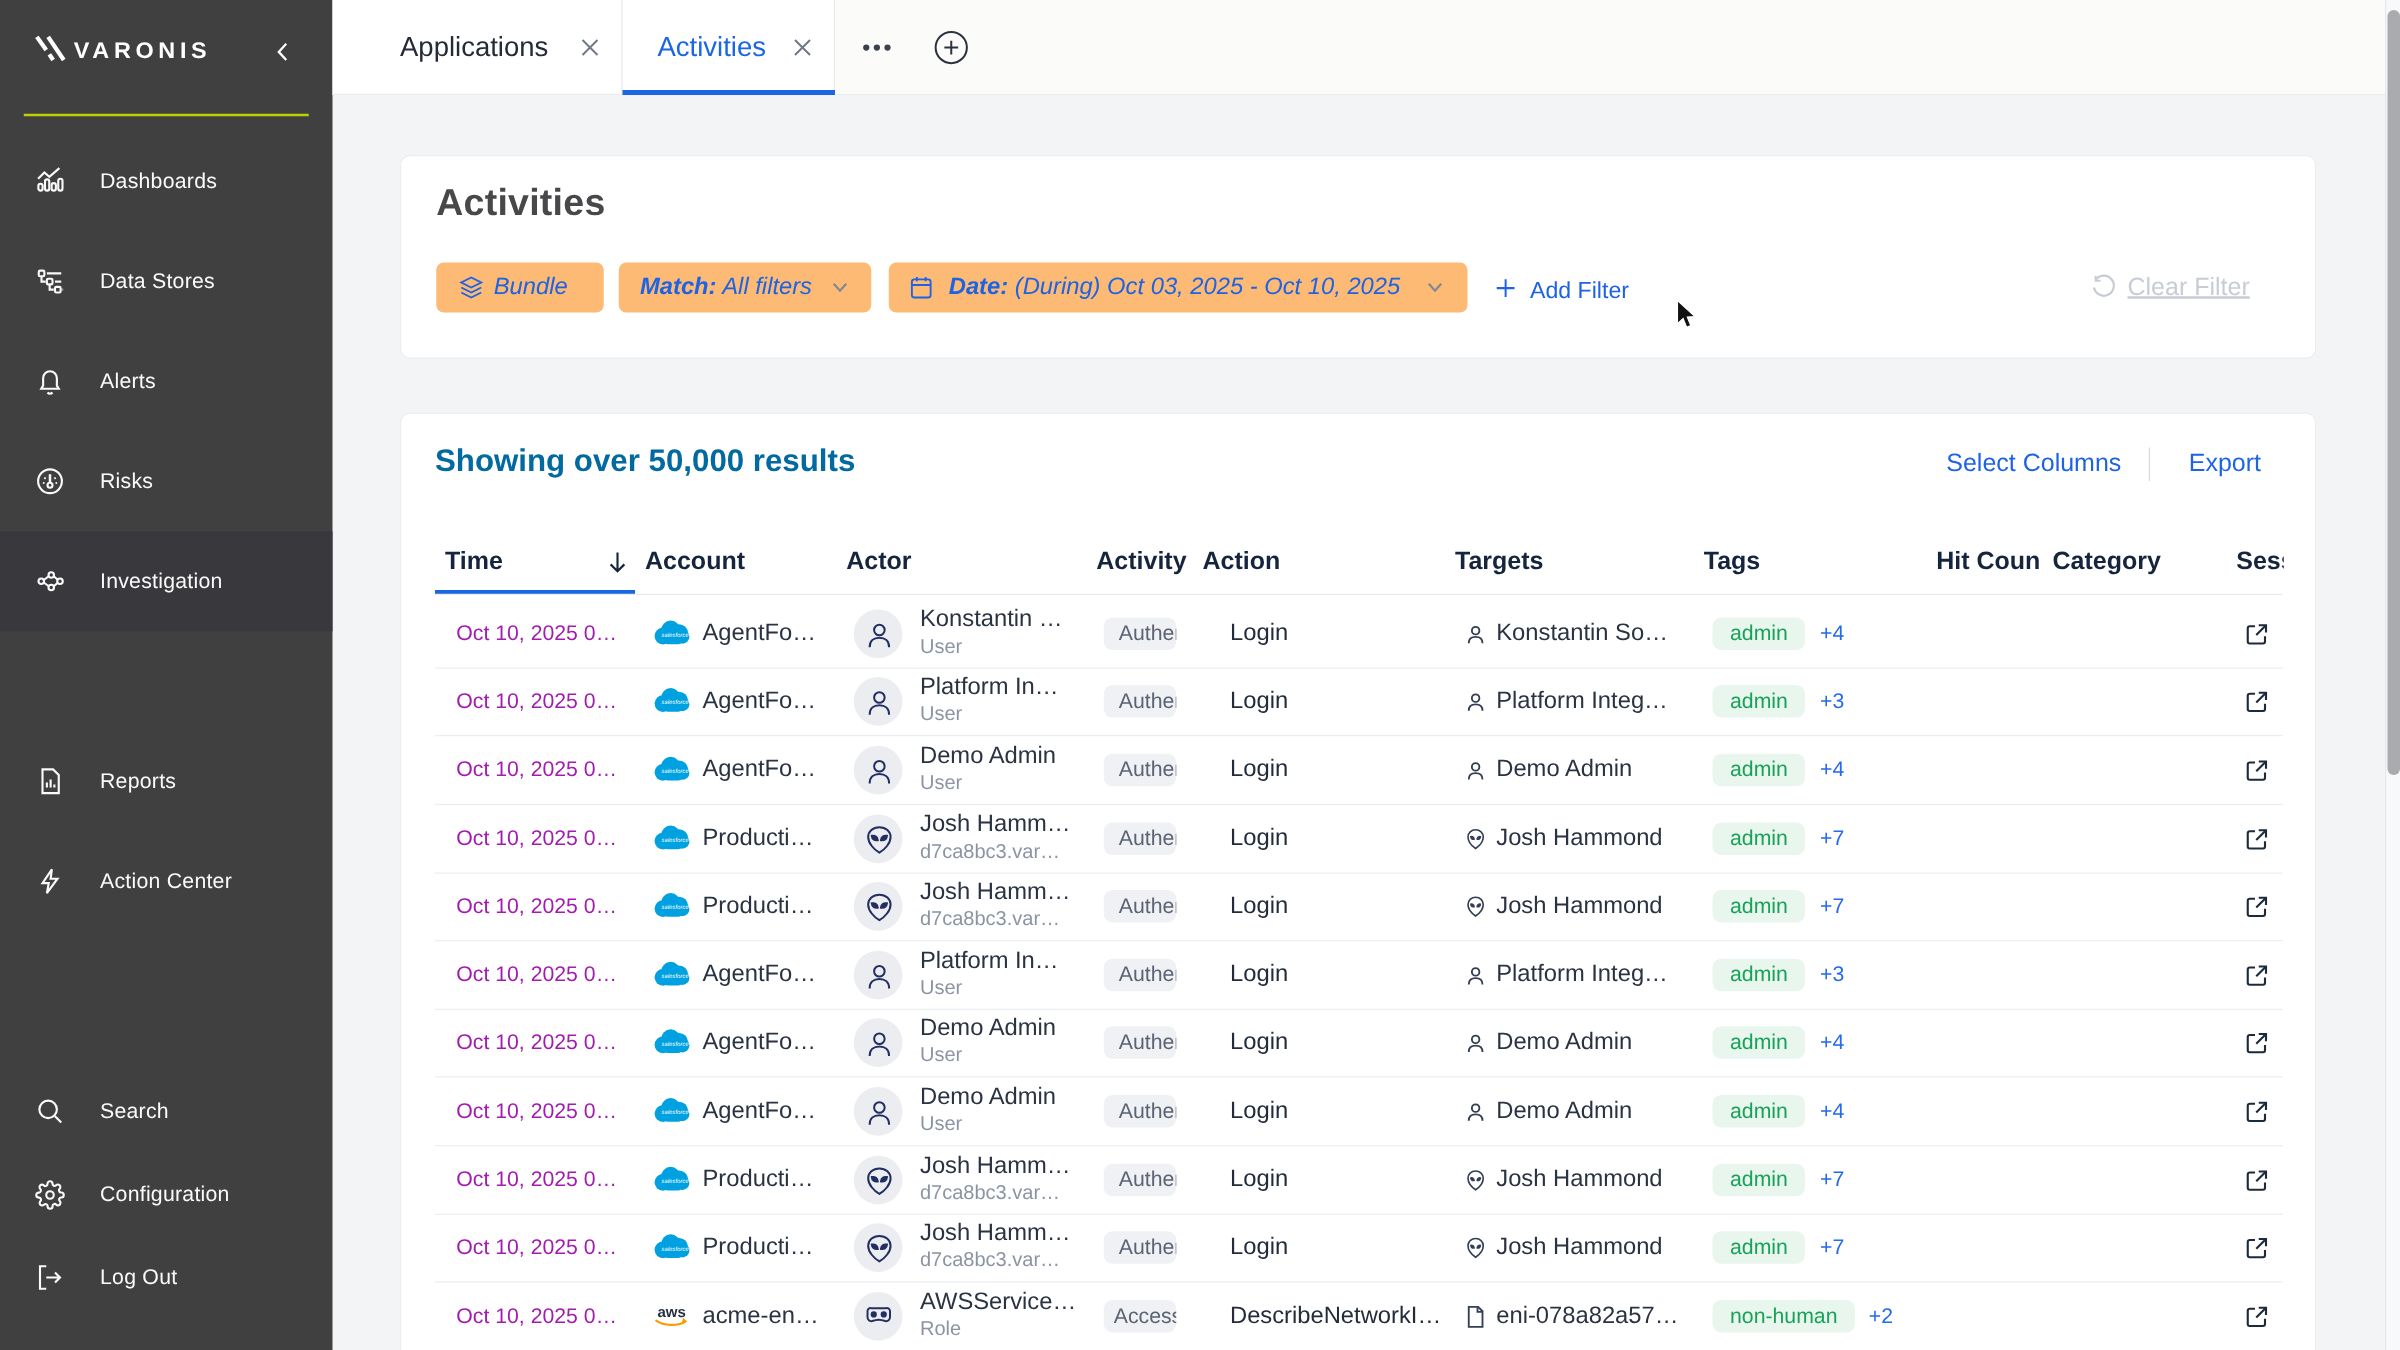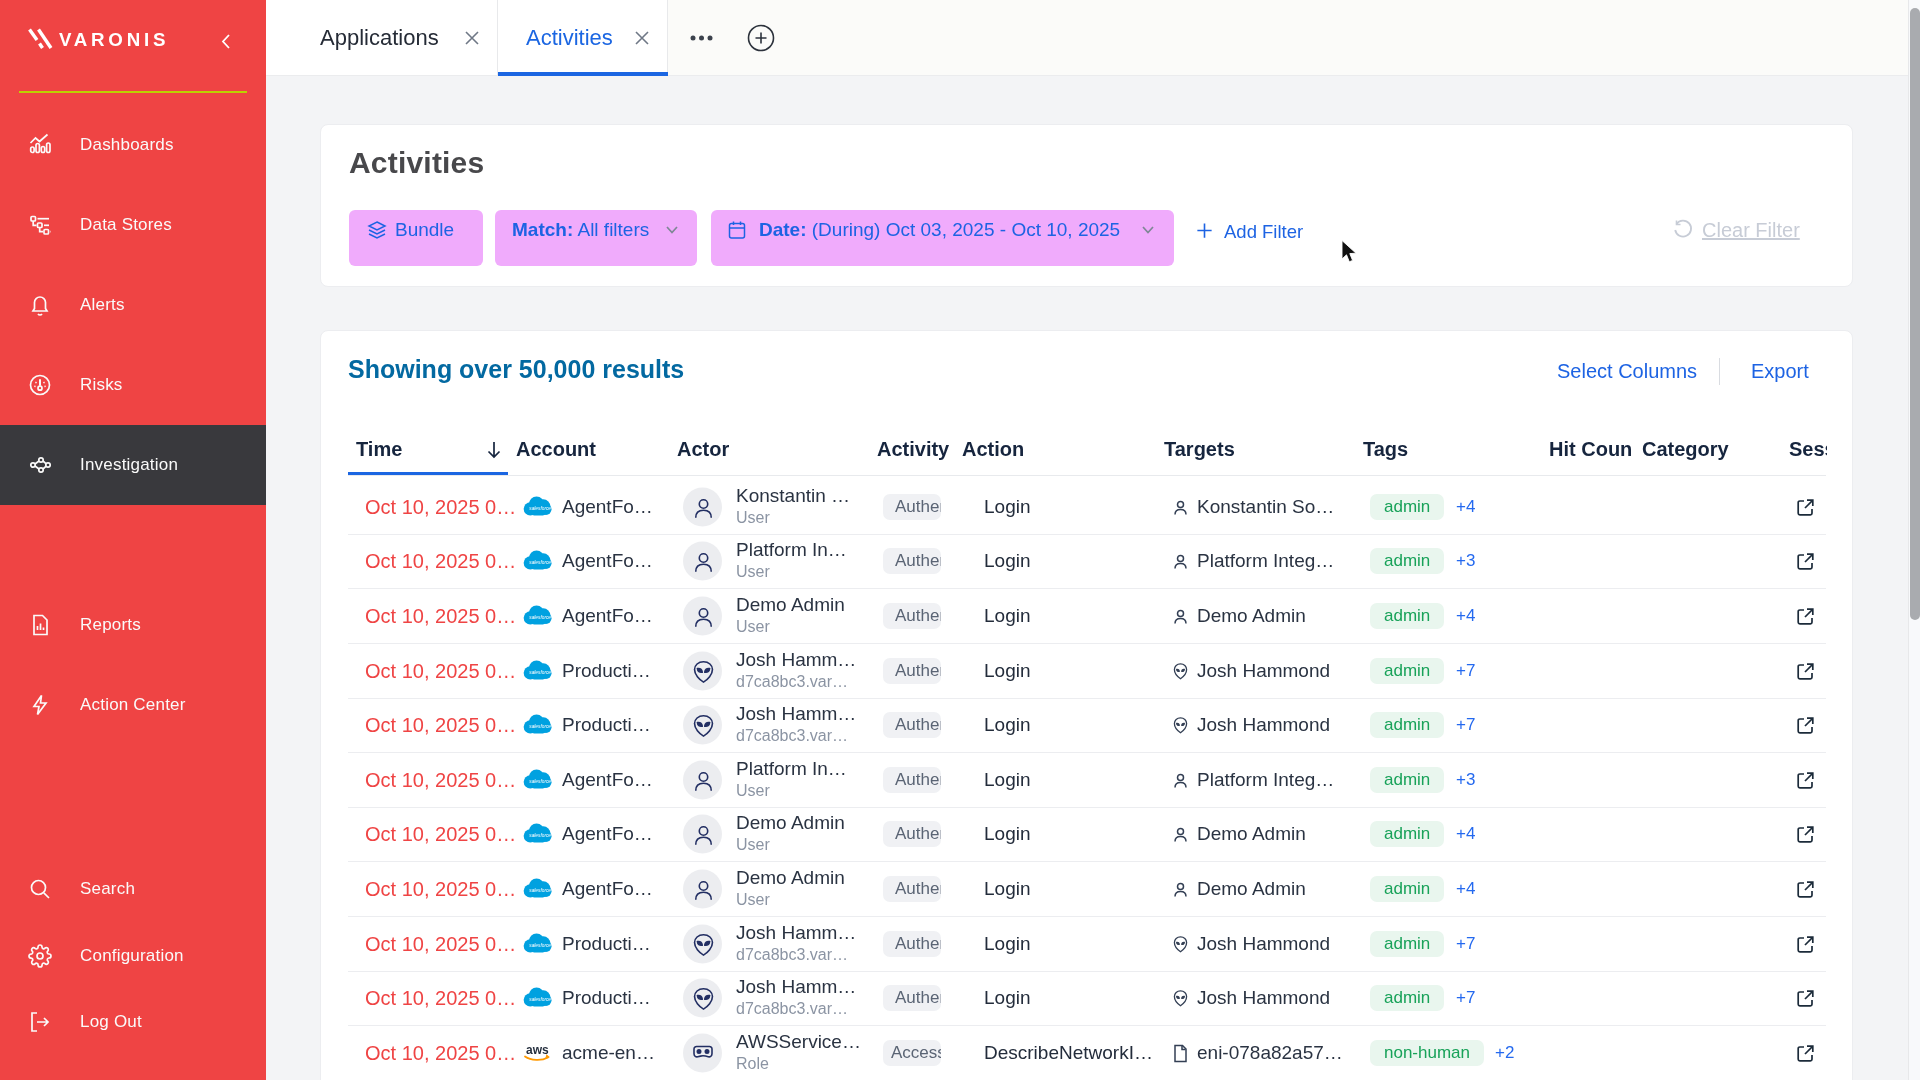--- a/index.html
+++ b/index.html
@@ -1,50 +1,50 @@
 <!DOCTYPE html>
 <html><head>
 <meta charset="utf-8">
 <style>
 * { margin:0; padding:0; box-sizing:border-box; }
 html,body { width:1920px; height:1080px; overflow:hidden; }
 body { font-family:"Liberation Sans", sans-serif; background:#f3f4f6; position:relative; }
 .abs { position:absolute; }
 
 
-#sidebar { position:absolute; left:0; top:0; width:266px; height:1080px; background:#ef4444; }
+#sidebar { position:absolute; left:0; top:0; width:266px; height:1080px; background:#404040; }
 #limeline { position:absolute; left:19px; top:91px; width:228px; height:2px; background:#bdd001; }
 .navitem { position:absolute; left:0; width:266px; height:56px; color:#fafafa; }
 .navitem .ic { position:absolute; left:28px; top:50%; transform:translateY(-50%); width:24px; height:24px; }
 .navitem .lb { position:absolute; left:80px; top:50%; transform:translateY(-50%); font-size:17px; letter-spacing:0.2px; white-space:nowrap; }
 #selband { position:absolute; left:0; top:425px; width:266px; height:80px; background:#39393d; }
 
 
 #tabbar { position:absolute; left:266px; top:0; width:1654px; height:76px; background:#ffffff; border-bottom:1px solid #ebecee; }
 #tabbar .rightpart { position:absolute; left:402px; top:0; width:1252px; height:75px; background:#fbfbf9; }
 .vline { position:absolute; top:0; width:1px; height:75px; background:#e8e9eb; }
 .tabtxt { position:absolute; top:0; height:75px; line-height:75px; font-size:22px; white-space:nowrap; }
 .tabx { position:absolute; top:28px; width:20px; height:20px; }
 #actunderline { position:absolute; left:232px; top:72px; width:170px; height:4px; background:#1b66e2; }
 
 
 .card { position:absolute; background:#ffffff; border:1px solid #ecedf0; border-radius:8px; }
 #card1 { left:320px; top:124px; width:1533px; height:163px; }
 #card2 { left:320px; top:330px; width:1533px; height:790px; }
 
 #card1 h1 { position:absolute; left:28px; top:21px; font-size:30px; font-weight:600; color:#48484b; letter-spacing:0.2px; }
-.chip { position:absolute; top:85px; height:56px; background:#f0abfc; border-radius:6px; color:#1d63e3; font-size:19px; line-height:40px; white-space:nowrap; }
+.chip { position:absolute; top:85px; height:40px; background:#fdba74; border-radius:6px; color:#1d63e3; font-size:19px; line-height:40px; white-space:nowrap;font-style:italic; }
 .bluebtn { position:absolute; color:#1d63e3; font-size:20px; white-space:nowrap; }
 
 
 .hlabel { position:absolute; top:107px; font-size:20px; font-weight:700; color:#16253e; white-space:nowrap; }
 #hline { position:absolute; left:27px; top:144px; width:1478px; height:1px; background:#e8eaed; }
 #hblue { position:absolute; left:27px; top:141px; width:160px; height:4px; background:#1b66e2; }
 .row { position:absolute; left:27px; width:1478px; height:55px; border-bottom:1px solid #ecedf0; }
-.c-time { position:absolute; left:17px; top:50%; transform:translateY(-50%); font-size:20px; color:#ef4444; white-space:nowrap;text-align:center; }
+.c-time { position:absolute; left:17px; top:50%; transform:translateY(-50%); font-size:17px; color:#a21caf; white-space:nowrap;text-align:center; }
 .c-acc-ic { position:absolute; left:175px; top:50%; transform:translateY(-50%); width:28px; height:22px; }
 .c-acc { position:absolute; left:214px; top:50%; transform:translateY(-50%); font-size:19px; color:#2a3342; white-space:nowrap; }
 .c-av { position:absolute; left:335px; top:50%; transform:translateY(-50%); width:39px; height:39px; border-radius:50%; background:#ecedf0; }
 .c-av svg { position:absolute; left:7px; top:7px; }
 .c-actor { position:absolute; left:388px; top:5px; font-size:19px; color:#2a3342; white-space:nowrap; }
 .c-actor2 { position:absolute; left:388px; top:29px; font-size:16px; color:#8b94a3; white-space:nowrap; }
 .c-chip { position:absolute; left:535px; top:50%; transform:translateY(-50%); width:58px; height:26px; border-radius:7px; background:#f0f1f4; color:#5a6474; font-size:17px; line-height:26px; padding-left:12px; overflow:hidden; white-space:nowrap; }
 .c-act { position:absolute; left:636px; top:50%; transform:translateY(-50%); font-size:19px; color:#232c3b; white-space:nowrap; }
 .c-tgt-ic { position:absolute; left:823px; top:50%; transform:translateY(-50%); width:18px; height:18px; }
 .c-tgt { position:absolute; left:849px; top:50%; transform:translateY(-50%); font-size:19px; color:#2a3342; white-space:nowrap; }

